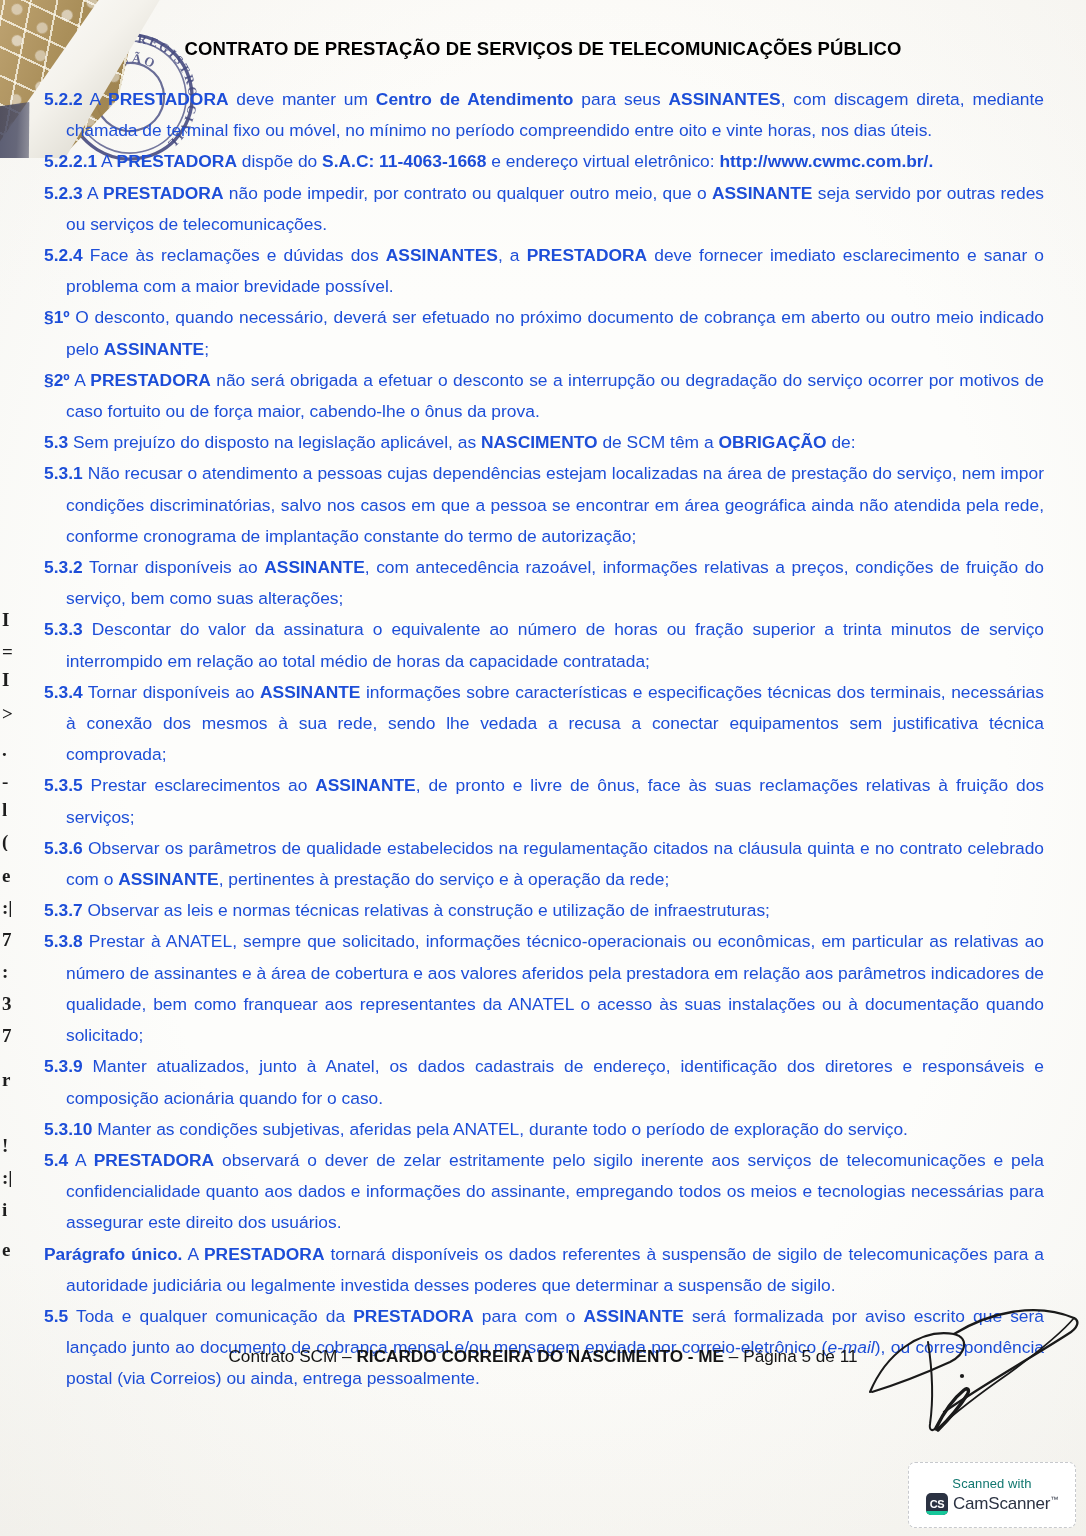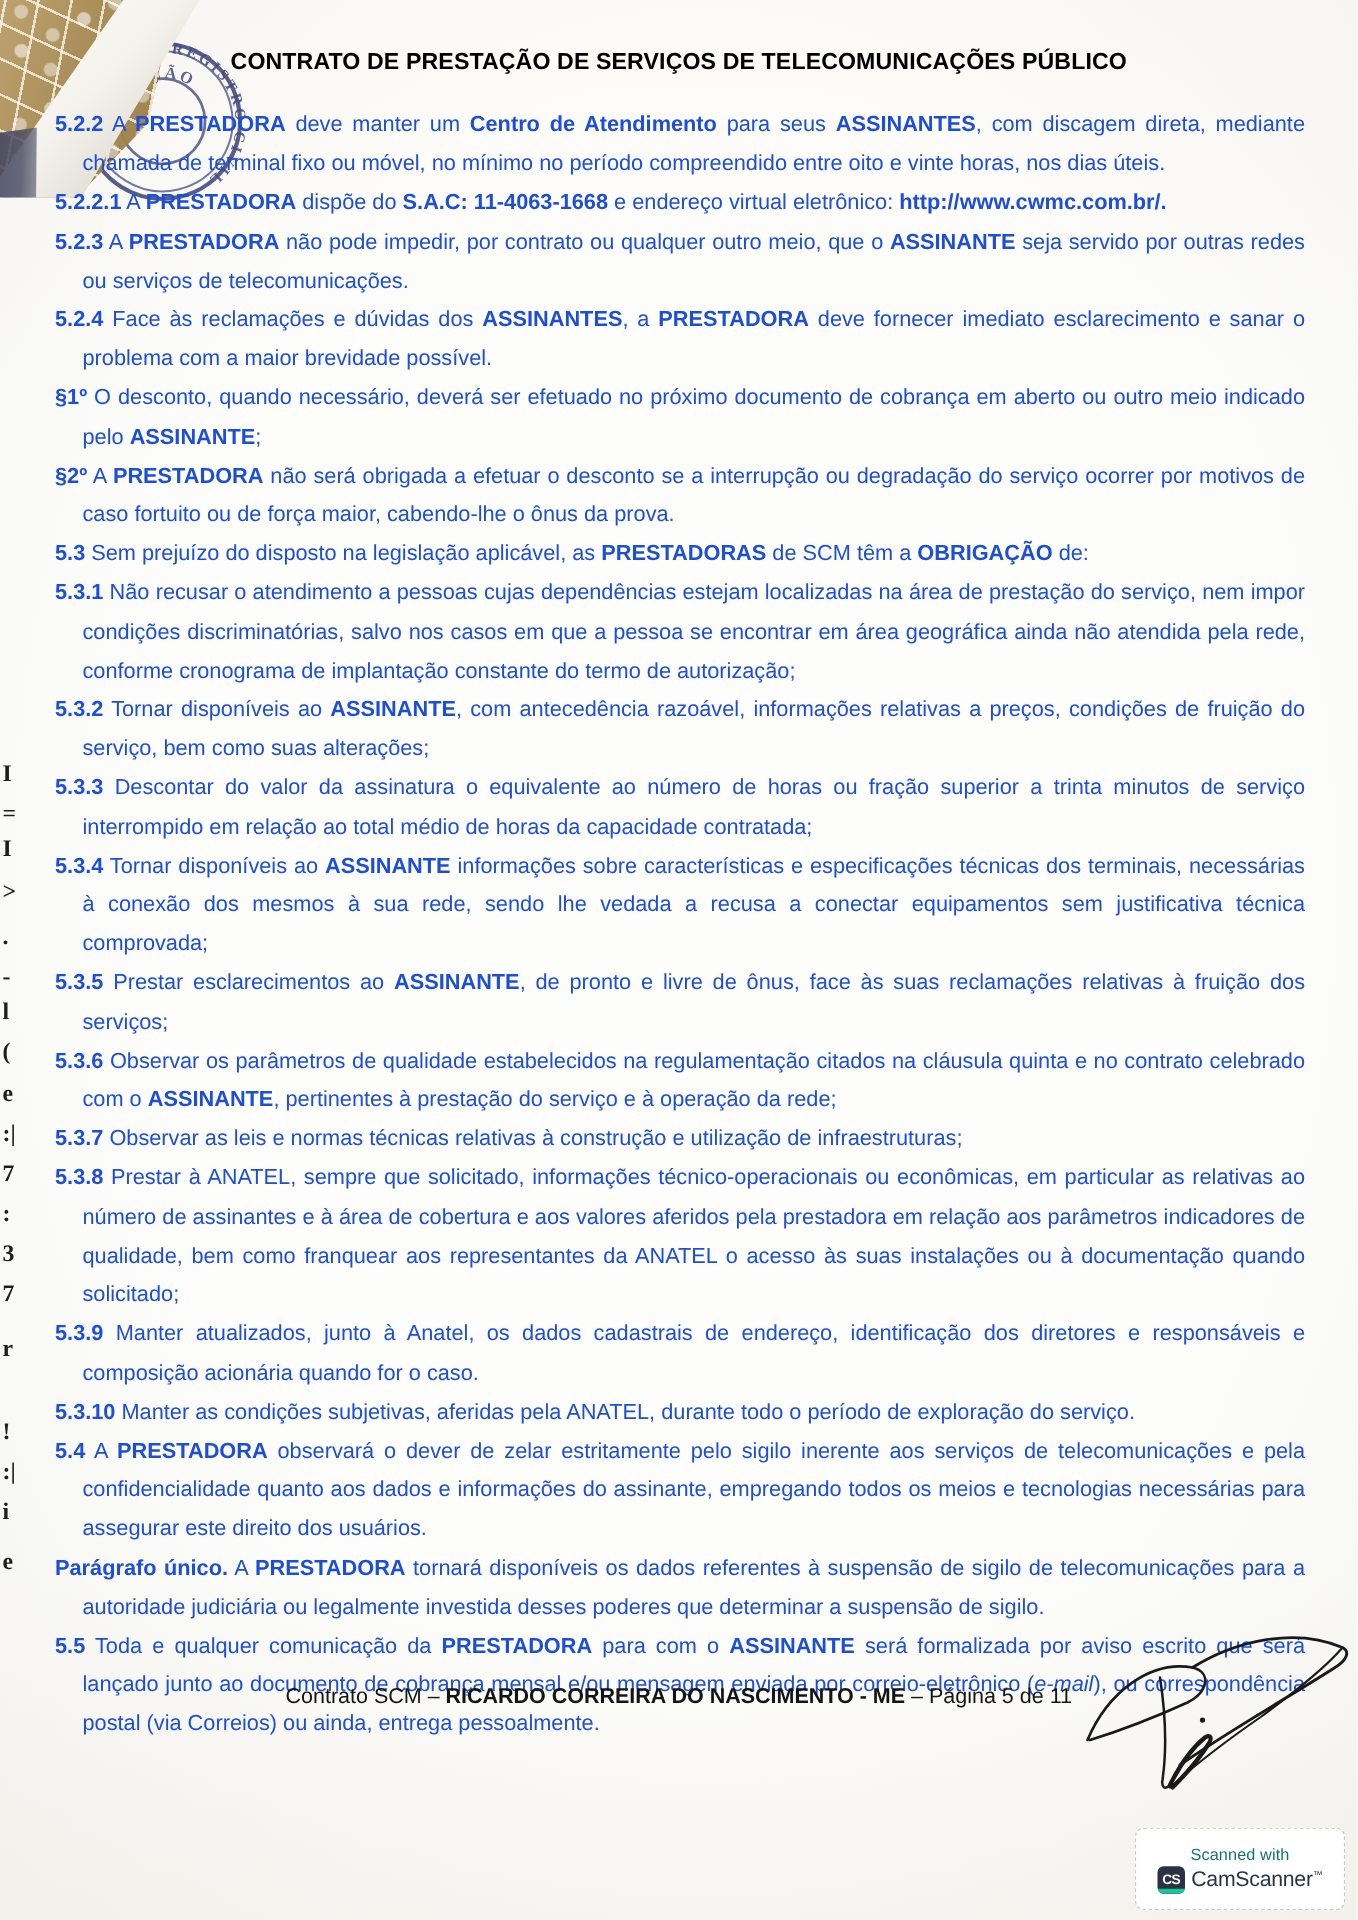--- a/index.html
+++ b/index.html
@@ -286,21 +286,21 @@
 
   <div id="doc-title">CONTRATO DE PRESTAÇÃO DE SERVIÇOS DE TELECOMUNICAÇÕES PÚBLICO</div>
 
   <div id="body-text">
     <p class="ind"><b>5.2.2</b>    A <b>PRESTADORA</b> deve manter um <b>Centro de Atendimento</b> para seus <b>ASSINANTES</b>, com discagem direta, mediante chamada de terminal fixo ou móvel, no mínimo no período compreendido entre oito e vinte horas, nos dias úteis.</p>
     <p class="ind"><b>5.2.2.1</b>  A <b>PRESTADORA</b> dispõe do <b>S.A.C: 11-4063-1668</b> e endereço virtual eletrônico: <b>http://www.cwmc.com.br/.</b></p>
     <p class="ind"><b>5.2.3</b>     A <b>PRESTADORA</b> não pode impedir, por contrato ou qualquer outro meio, que o <b>ASSINANTE</b> seja servido por outras redes ou serviços de telecomunicações.</p>
     <p class="ind"><b>5.2.4</b>     Face às reclamações e dúvidas dos <b>ASSINANTES</b>, a <b>PRESTADORA</b> deve fornecer imediato esclarecimento e sanar o problema com a maior brevidade possível.</p>
     <p class="ind"><b>§1º</b> O desconto, quando necessário, deverá ser efetuado no próximo documento de cobrança em aberto ou outro meio indicado pelo <b>ASSINANTE</b>;</p>
     <p class="ind"><b>§2º</b> A <b>PRESTADORA</b> não será obrigada a efetuar o desconto se a interrupção ou degradação do serviço ocorrer por motivos de caso fortuito ou de força maior, cabendo-lhe o ônus da prova.</p>
-    <p class="ind"><b>5.3</b>   Sem prejuízo do disposto na legislação aplicável, as <b>PRESTADORAS</b> de SCM têm a <b>OBRIGAÇÃO</b> de:</p>
+    <p class="ind"><b>5.3</b>   Sem prejuízo do disposto na legislação aplicável, as <b>NASCIMENTO</b> de SCM têm a <b>OBRIGAÇÃO</b> de:</p>
     <p class="ind"><b>5.3.1</b>  Não recusar o atendimento a pessoas cujas dependências estejam localizadas na área de prestação do serviço, nem impor condições discriminatórias, salvo nos casos em que a pessoa se encontrar em área geográfica ainda não atendida pela rede, conforme cronograma de implantação constante do termo de autorização;</p>
     <p class="ind"><b>5.3.2</b>  Tornar disponíveis ao <b>ASSINANTE</b>, com antecedência razoável, informações relativas a preços, condições de fruição do serviço, bem como suas alterações;</p>
     <p class="ind"><b>5.3.3</b>  Descontar do valor da assinatura o equivalente ao número de horas ou fração superior a trinta minutos de serviço interrompido em relação ao total médio de horas da capacidade contratada;</p>
     <p class="ind"><b>5.3.4</b>  Tornar disponíveis ao <b>ASSINANTE</b> informações sobre características e especificações técnicas dos terminais, necessárias à conexão dos mesmos à sua rede, sendo lhe vedada a recusa a conectar equipamentos sem justificativa técnica comprovada;</p>
     <p class="ind"><b>5.3.5</b>  Prestar esclarecimentos ao <b>ASSINANTE</b>, de pronto e livre de ônus, face às suas reclamações relativas à fruição dos serviços;</p>
     <p class="ind"><b>5.3.6</b>  Observar os parâmetros de qualidade estabelecidos na regulamentação citados na cláusula quinta e no contrato celebrado com o <b>ASSINANTE</b>, pertinentes à prestação do serviço e à operação da rede;</p>
     <p class="ind"><b>5.3.7</b>  Observar as leis e normas técnicas relativas à construção e utilização de infraestruturas;</p>
     <p class="ind"><b>5.3.8</b>  Prestar à ANATEL, sempre que solicitado, informações técnico-operacionais ou econômicas, em particular as relativas ao número de assinantes e à área de cobertura e aos valores aferidos pela prestadora em relação aos parâmetros indicadores de qualidade, bem como franquear aos representantes da ANATEL o acesso às suas instalações ou à documentação quando solicitado;</p>
     <p class="ind"><b>5.3.9</b>  Manter atualizados, junto à Anatel, os dados cadastrais de endereço, identificação dos diretores e responsáveis e composição acionária quando for o caso.</p>
     <p class="ind"><b>5.3.10</b> Manter as condições subjetivas, aferidas pela ANATEL, durante todo o período de exploração do serviço.</p>

